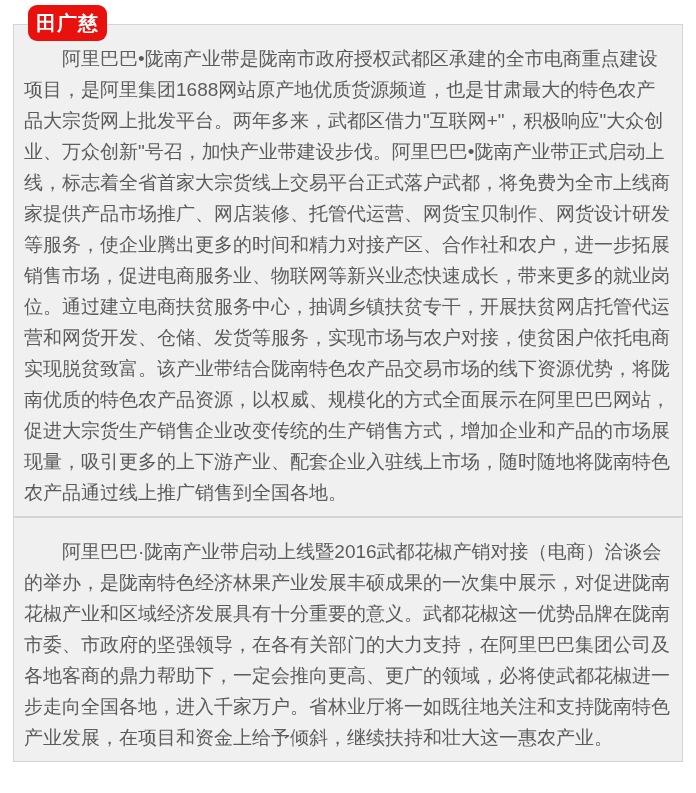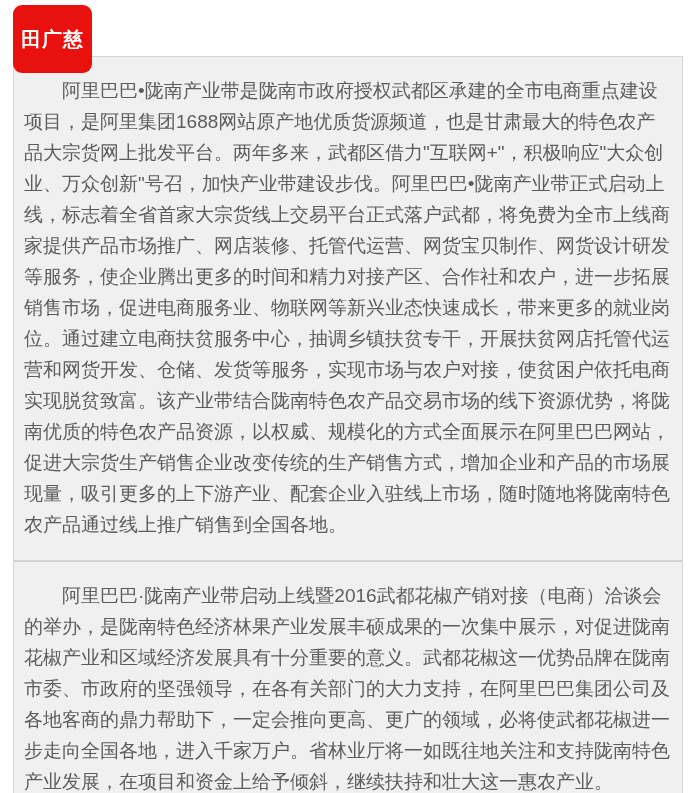--- a/index.html
+++ b/index.html
@@ -9,36 +9,37 @@
     background: var(--page-bg, #ffffff);
     font-family: "Liberation Sans", "DejaVu Sans", sans-serif;
   }
   .page { padding: 5px 13px 11px 13px; }
   .speech { position: relative; }
   .speech + .speech { margin-top: 17px; }
   .badge {
     position: relative;
     z-index: 2;
     display: inline-block;
-    padding: 24px 8px;
+    margin-left: 15px;
+    padding: 8px 8px;
     background: var(--badge-bg, #e8110e);
     color: var(--badge-text, #ffffff);
     font-size: 20px;
     font-weight: bold;
     line-height: 1;
     letter-spacing: 1px;
     border-radius: 9px;
   }
   .box {
     position: relative;
     z-index: 1;
     margin-top: -17px;
     background: var(--box-bg, #f0f0f0);
     border: 1px solid var(--box-border, #d4d4d4);
-    padding: 18px 10px 20px 10px;
+    padding: 18px 10px 8px 10px;
   }
   .para {
     margin: 0;
     font-size: 19px;
     line-height: 31px;
     color: var(--paragraph-text, #5c5c5c);
     text-indent: 2em;
     text-align: left;
   }
 </style>

